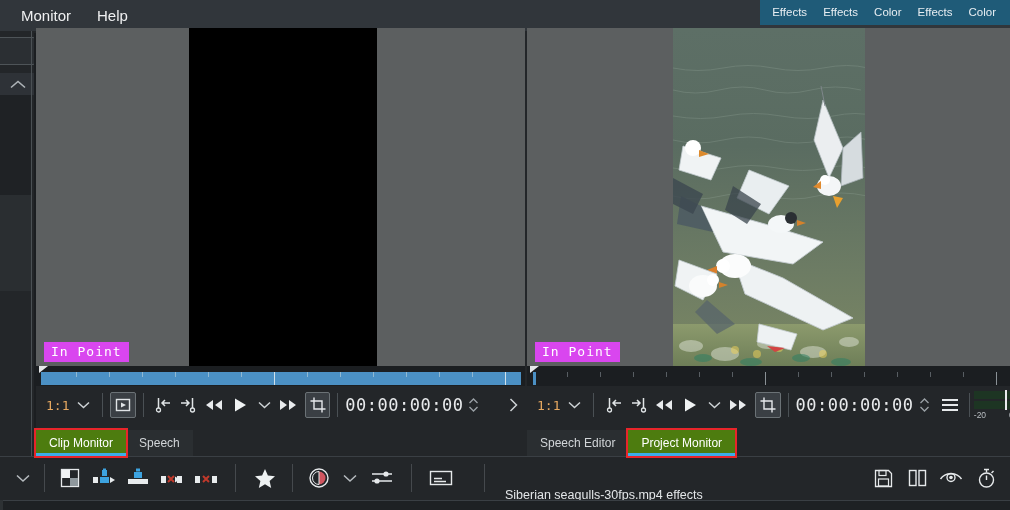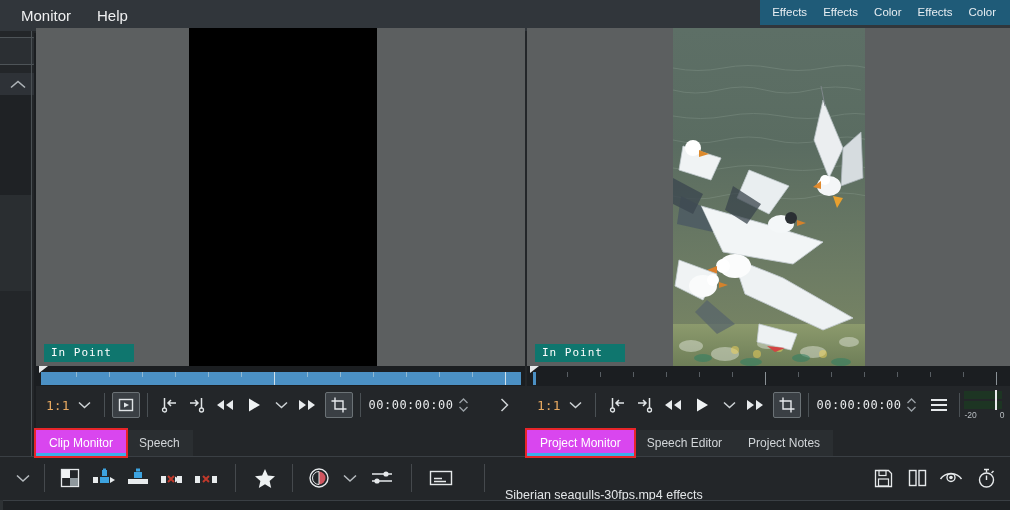--- a/index.html
+++ b/index.html
@@ -28,23 +28,23 @@
   .ls-divider2{position:absolute;left:34px;top:2px;width:2px;height:426px;background:#1b1e21;}
 
   
   .monitor{position:absolute;top:28px;background:#5c5f60;}
   #clip-monitor{left:36px;width:489px;height:338px;}
   #project-monitor{left:527px;width:483px;height:338px;}
 
   .vid-black{position:absolute;left:153px;top:0;width:188px;height:338px;background:#000;}
   .vid-photo{position:absolute;left:146px;top:0;width:192px;height:338px;overflow:hidden;background:#4d5c55;}
 
-  .inpoint{position:absolute;left:8px;bottom:4px;background:#0f766e;color:#ffffff;
-    font-family:"DejaVu Sans Mono","Liberation Mono",monospace;font-size:11px;
-    padding:2px 22px 3px 7px;letter-spacing:1px;}
+  .inpoint{position:absolute;left:8px;bottom:4px;background:#d946ef;color:#ffffff;
+    font-family:"DejaVu Sans Mono","Liberation Mono",monospace;font-size:13px;
+    padding:2px 7px 3px 7px;letter-spacing:1px;}
 
   
   .scrub{position:absolute;height:20px;background:#1b1e21;top:366px;}
   #clip-scrub{left:36px;width:489px;}
   #proj-scrub{left:527px;width:483px;}
   .zone{position:absolute;left:7px;top:6px;height:13px;background:#4b90c4;}
   .ticks{position:absolute;left:0;top:6px;height:13px;width:100%;}
   .tick{position:absolute;top:0;width:1px;height:5px;background:#8fb8d2;}
   .tick.maj{height:13px;background:#cfe0ea;}
   .tick.dk{background:#585e63;}
@@ -55,35 +55,35 @@
   
   .toolbar{position:absolute;top:386px;height:38px;background:#232629;display:flex;align-items:center;}
   #clip-toolbar{left:36px;width:489px;}
   #proj-toolbar{left:527px;width:483px;}
   .tb-sep{width:1px;height:24px;background:#4a5054;margin:0 7px;}
   .ratio{font-family:"DejaVu Sans Mono","Liberation Mono",monospace;font-size:13px;color:#d9dcdf;padding:0 2px 0 10px;}
   .ratio .c{color:#e6a861;}
   .ic{display:flex;align-items:center;justify-content:center;color:#e3e6e8;cursor:default;}
   .ic svg{display:block;}
   .icbox{width:26px;height:24px;border:1px solid #6b7276;background:#3a3f44;border-radius:2px;display:flex;align-items:center;justify-content:center;}
-  .tc{font-family:"DejaVu Sans Mono","Liberation Mono",monospace;font-size:12px;color:#e8eaec;letter-spacing:0.5px;white-space:pre;}
+  .tc{font-family:"DejaVu Sans Mono","Liberation Mono",monospace;font-size:17px;color:#e8eaec;letter-spacing:0.5px;white-space:pre;}
   .spin{display:flex;flex-direction:column;align-items:center;justify-content:center;margin-left:5px;color:#9aa1a6;line-height:7px;font-size:9px;}
   .meter{position:relative;width:40px;height:30px;}
   .meter .bar{position:absolute;left:0;width:38px;height:8px;background:#1d3523;}
   .meter .bar.b1{top:1px;}
   .meter .bar.b2{top:11px;}
   .meter .pk{position:absolute;width:2px;height:8px;background:#e9ecee;}
   .meter .scale{position:absolute;left:0;top:20px;width:40px;font-size:8.5px;color:#b9bec2;display:flex;justify-content:space-between;}
 
   
   .tabrow{position:absolute;top:426px;height:30px;display:flex;align-items:flex-end;}
   #clip-tabs{left:36px;width:489px;}
   #proj-tabs{left:527px;width:483px;}
   .tab{height:26px;line-height:26px;padding:0 13px;font-size:12px;color:#d2d6d9;background:#2a2e31;cursor:default;position:relative;}
-  .tab.active{background:#d946ef;color:#ffffff;}
+  .tab.active{background:#4d7c0f;color:#ffffff;}
   .tab.active:after{content:"";position:absolute;left:0;right:0;bottom:0;height:3px;background:#3daee9;}
   .tab.boxed{outline:2px solid #e8252a;outline-offset:0px;z-index:3;}
 
   
   .bottom{position:absolute;left:0;top:456px;width:1010px;height:54px;background:#232629;}
   .bb-top{position:absolute;left:0;top:0;width:1010px;height:1px;background:#3a3f44;}
   .bb-row{position:absolute;left:0;top:0;width:1010px;height:44px;display:flex;align-items:center;}
   .big-tc{font-family:"DejaVu Sans Mono","Liberation Mono",monospace;font-size:16.5px;color:#e6e9eb;white-space:pre;padding-left:10px;letter-spacing:0.5px;}
   .vsep{width:1px;height:28px;background:#45494d;margin:0 10px;}
   .clipname{font-size:12.5px;color:#e3e6e8;white-space:nowrap;margin-top:33px;}
@@ -410,23 +410,22 @@
       </div>
     </div>
   </div>
 
   <div class="tabrow" id="clip-tabs">
     <div class="tab active boxed">Clip Monitor</div>
     <div class="tab">Speech</div>
   </div>
 
   <div class="tabrow" id="proj-tabs">
+    <div class="tab">Speech Editor</div>
     <div class="tab active boxed">Project Monitor</div>
-    <div class="tab">Speech Editor</div>
-    <div class="tab">Project Notes</div>
   </div>
 
   <div class="bottom">
     <div class="bb-top"></div>
     <div class="bb-row">
       <div class="ic" style="width:34px;height:28px;margin-left:6px;">
         <svg width="14" height="9" viewBox="0 0 14 9">
             <path d="M1 1.5 L7 7 L13 1.5" fill="none" stroke="#b7bcc0" stroke-width="1.5"></path>
           </svg>
       </div>

